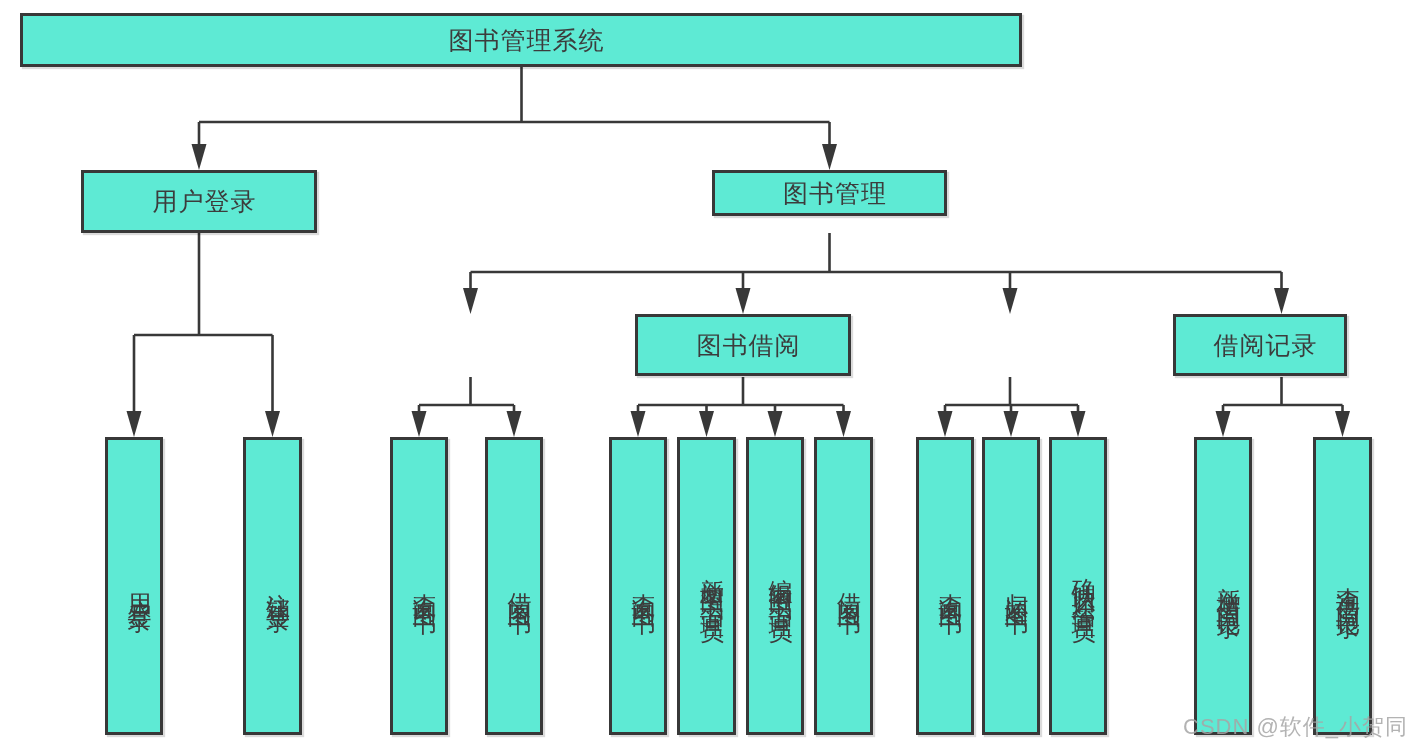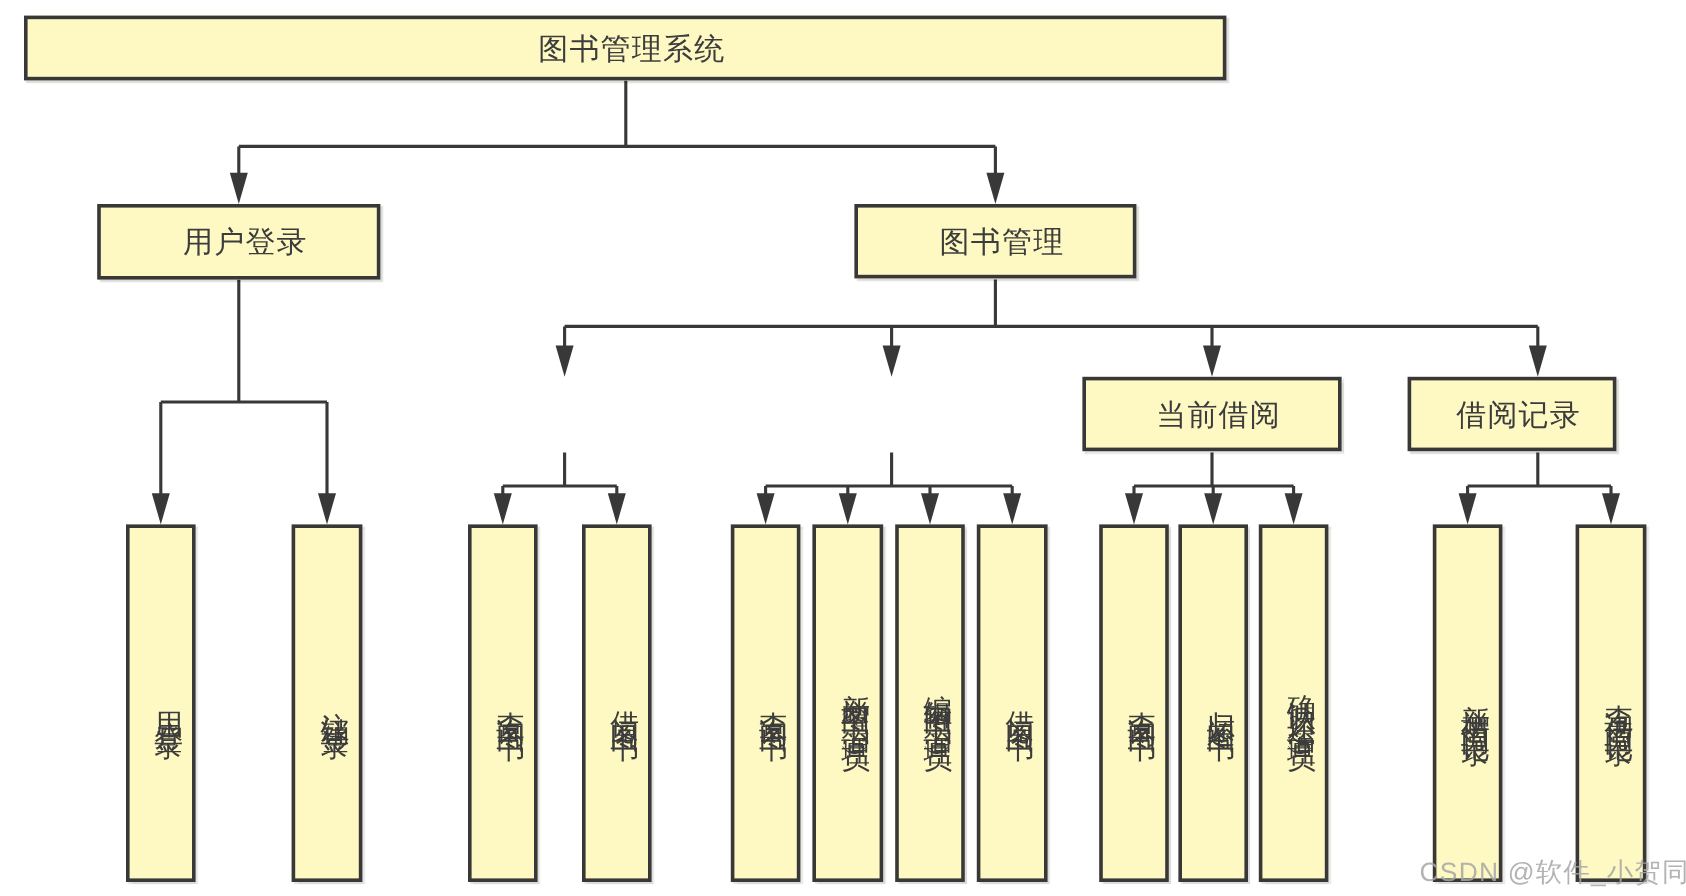--- a/index.html
+++ b/index.html
@@ -13,21 +13,21 @@
   }
   svg.connectors {
     position: absolute;
     left: 0; top: 0;
     width: 1405px; height: 747px;
     pointer-events: none;
   }
   .node {
     position: absolute;
     box-sizing: border-box;
-    background: #fef9c3;
+    background: #5eead4;
     border: 3px solid #383838;
     display: flex;
     align-items: center;
     justify-content: center;
     color: #3c3c3c;
     box-shadow: 2px 2px 1px rgba(0,0,0,0.14);
     padding-left: 11px;
   }
   .hlabel {
     font-size: 25px;
@@ -101,26 +101,26 @@
     </g>
   </svg>
 
   <div class="node" style="left:20px;top:13px;width:1002px;height:54px">
     <span class="hlabel">图书管理系统</span>
   </div>
 
   <div class="node" style="left:81px;top:170px;width:236px;height:63px">
     <span class="hlabel">用户登录</span>
   </div>
-  <div class="node" style="left:712px;top:170px;width:235px;height:62px">
+  <div class="node" style="left:712px;top:170px;width:235px;height:46px">
     <span class="hlabel">图书管理</span>
   </div>
 
-  <div class="node" style="left:902px;top:314px;width:216px;height:62px">
-    <span class="hlabel">当前借阅</span>
+  <div class="node" style="left:635px;top:314px;width:216px;height:62px">
+    <span class="hlabel">图书借阅</span>
   </div>
   <div class="node" style="left:1173px;top:314px;width:174px;height:62px">
     <span class="hlabel">借阅记录</span>
   </div>
 
   <div class="node" style="left:105px;top:437px;width:58px;height:298px">
     <span class="vlabel">用户登录</span>
   </div>
   <div class="node" style="left:243px;top:437px;width:59px;height:298px">
     <span class="vlabel">注销登录</span>

